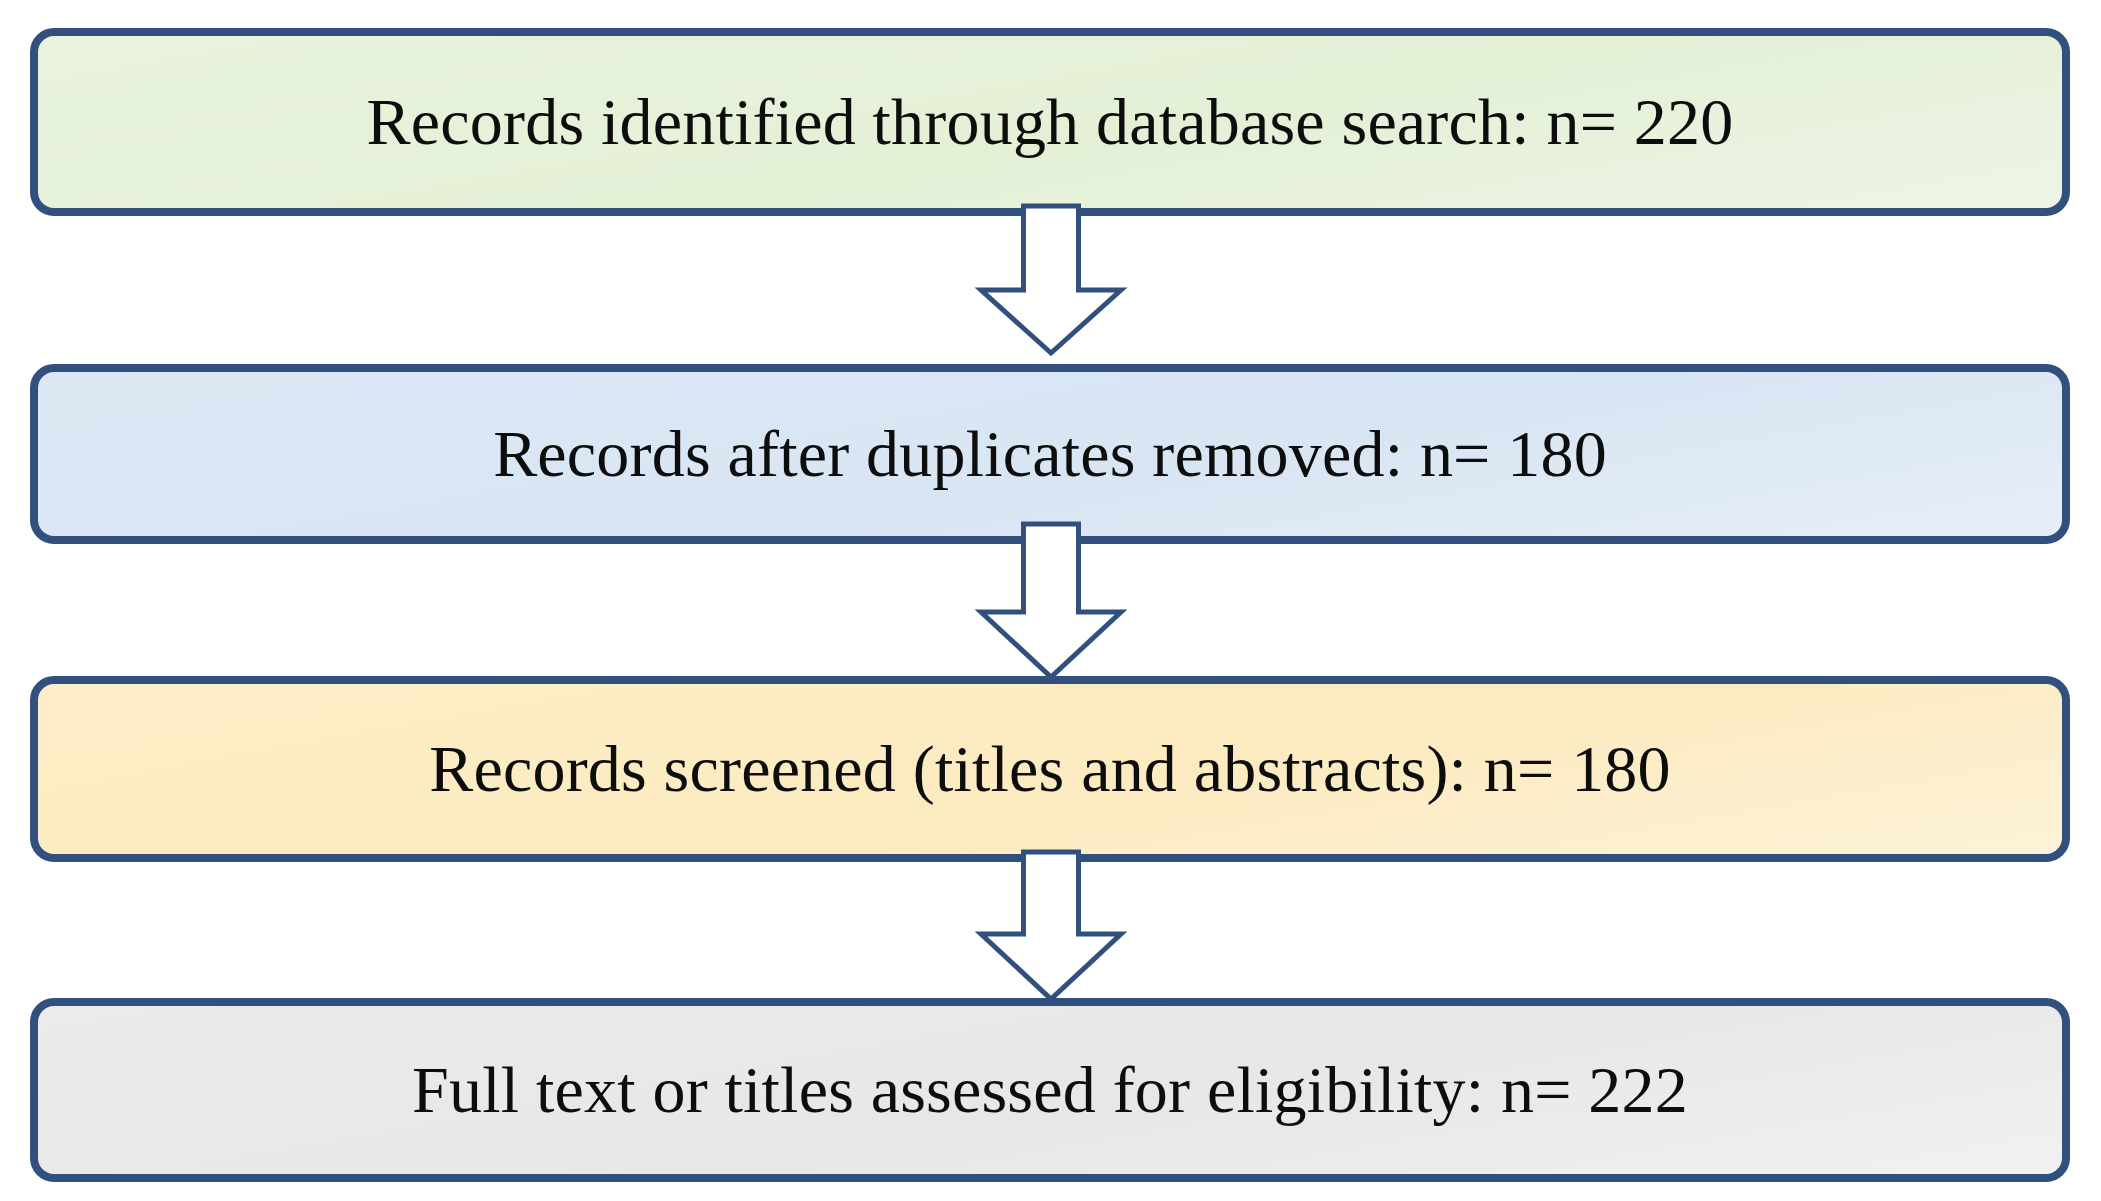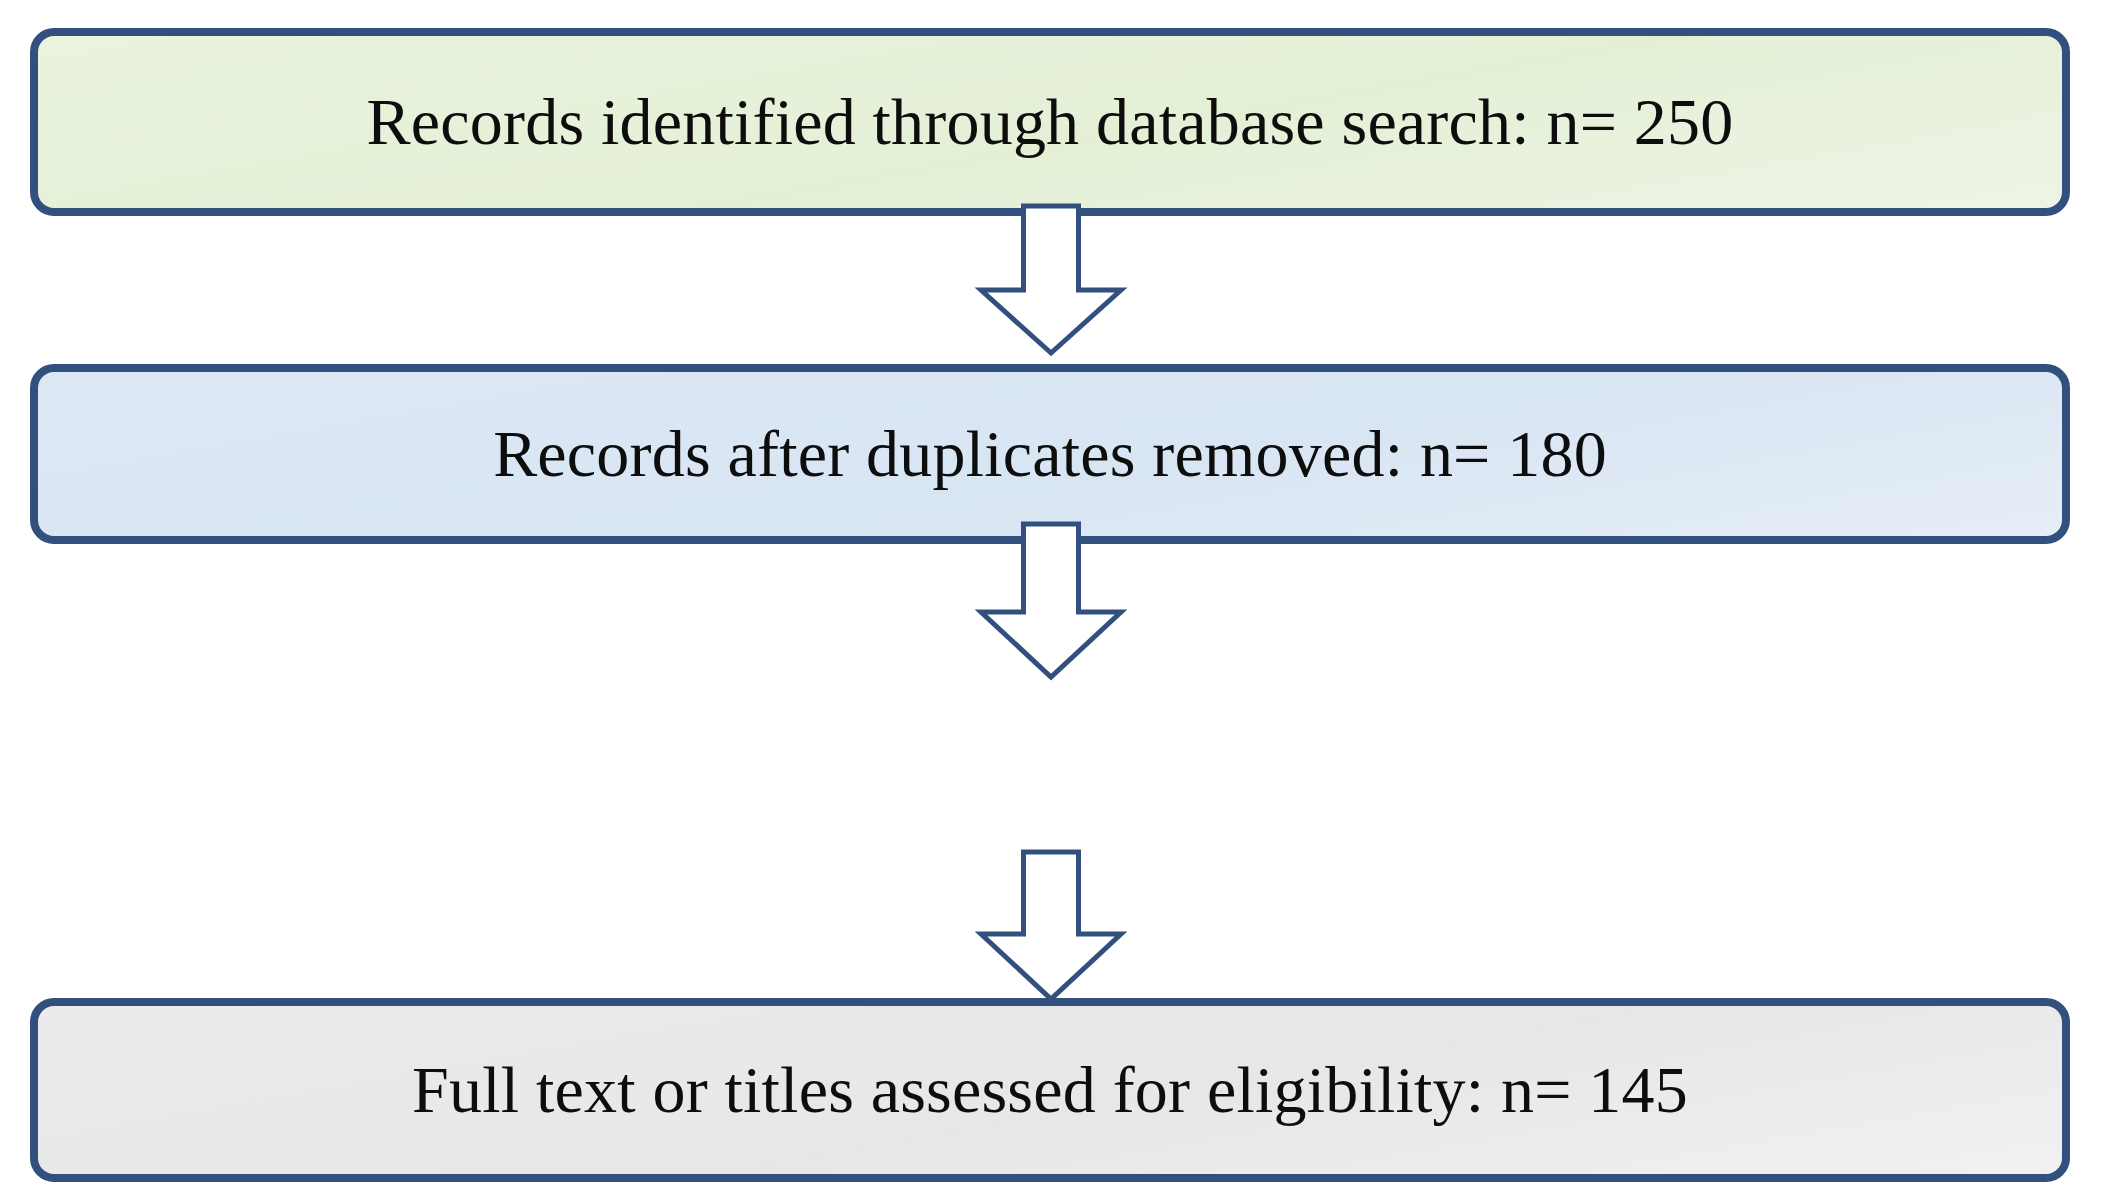--- a/index.html
+++ b/index.html
@@ -83,43 +83,46 @@
   #arrow-1 { top: 206px; }
   #arrow-2 { top: 524px; }
   #arrow-3 { top: 852px; }
 </style>
 </head>
 <body>
 
 <div id="canvas">
 
   <div class="flow-box" id="box-1">
-    <span class="box-label">Records identified through database search: n= 250</span>
+    <span class="box-label">Records identified through database search: n= 220</span>
   </div>
 
   <div class="flow-arrow" id="arrow-1">
     <svg width="160" height="150" viewBox="0 0 160 150">
       <polygon class="arrow-shape" points="52.5,0 107.5,0 107.5,84 150,84 80,147 10,84 52.5,84"></polygon>
     </svg>
   </div>
 
   <div class="flow-box" id="box-2">
     <span class="box-label">Records after duplicates removed: n= 180</span>
   </div>
 
   <div class="flow-arrow" id="arrow-2">
     <svg width="160" height="156" viewBox="0 0 160 156">
       <polygon class="arrow-shape" points="52.5,0 107.5,0 107.5,88 150,88 80,153 10,88 52.5,88"></polygon>
     </svg>
   </div>
 
+  <div class="flow-box" id="box-3">
+    <span class="box-label">Records screened (titles and abstracts): n= 180</span>
+  </div>
 
   <div class="flow-arrow" id="arrow-3">
     <svg width="160" height="150" viewBox="0 0 160 150">
       <polygon class="arrow-shape" points="52.5,0 107.5,0 107.5,82 150,82 80,147 10,82 52.5,82"></polygon>
     </svg>
   </div>
 
   <div class="flow-box" id="box-4">
-    <span class="box-label">Full text or titles assessed for eligibility: n= 145</span>
+    <span class="box-label">Full text or titles assessed for eligibility: n= 222</span>
   </div>
 
 </div>
 
 </body></html>

